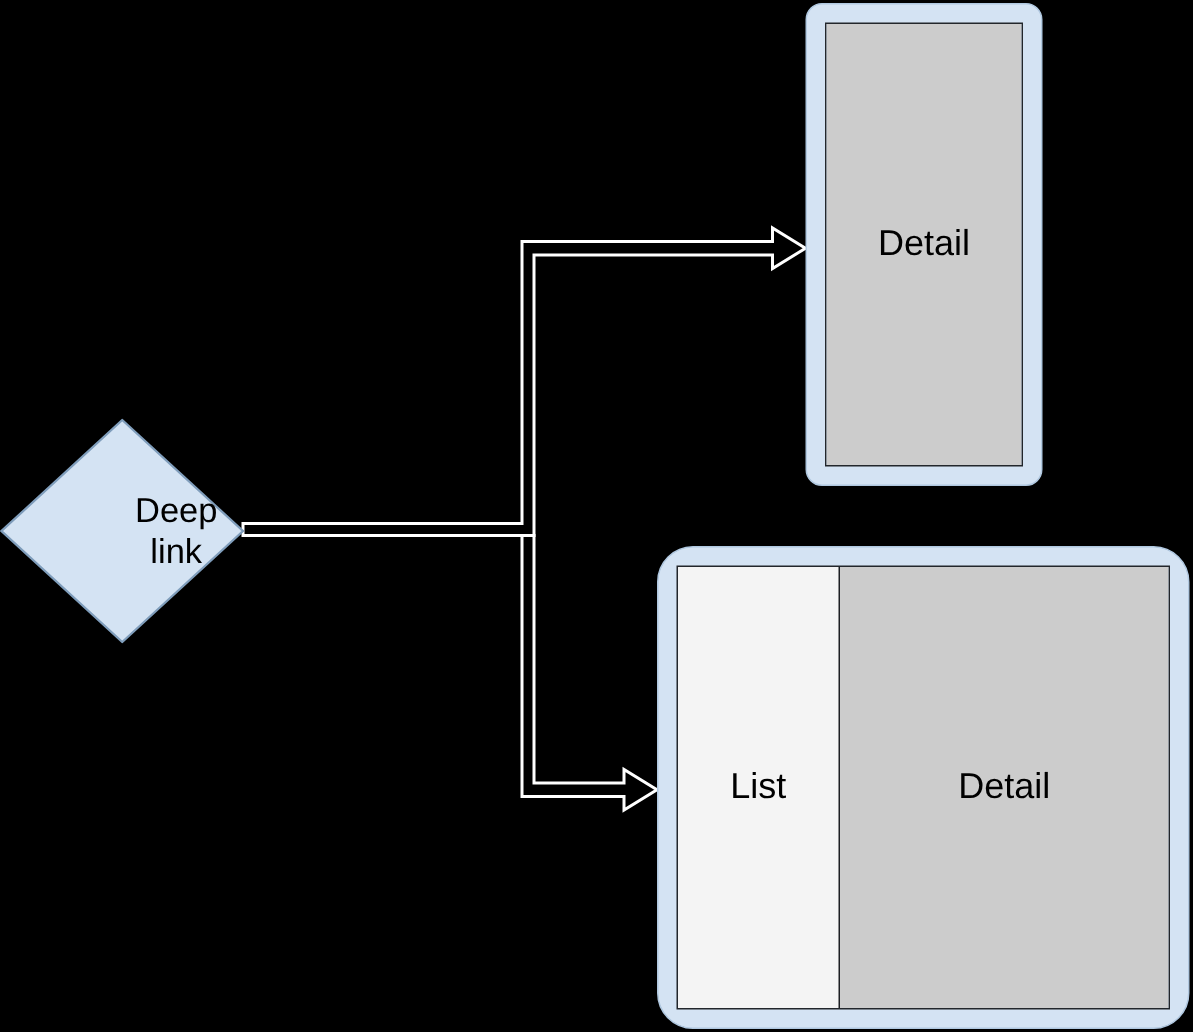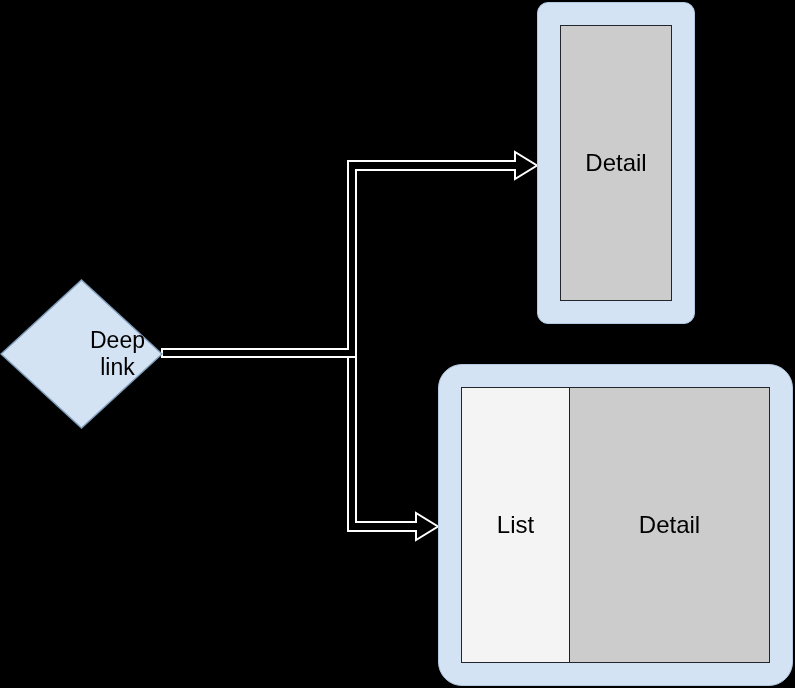--- a/index.html
+++ b/index.html
@@ -58,21 +58,21 @@
     padding-left: 36px;
   }
 
   
   .device-frame {
     position: absolute;
     background: #d4e3f3;
     border: 1px solid #b0c8e0;
     border-radius: 12px;
     box-sizing: border-box;
-    padding: 22px;
+    padding: 12px;
     display: flex;
   }
   .device-frame.detail-only {
     left: 537px;
     top: 2px;
     width: 158px;
     height: 322px;
     border-radius: 11px;
   }
   .device-frame.list-detail {

